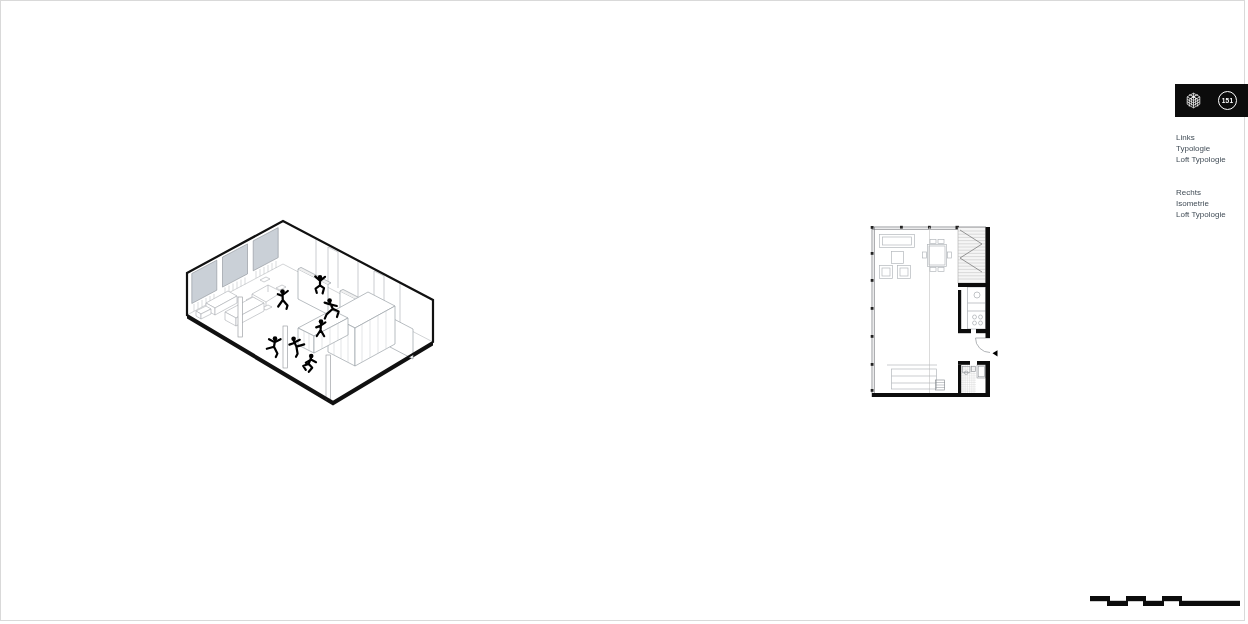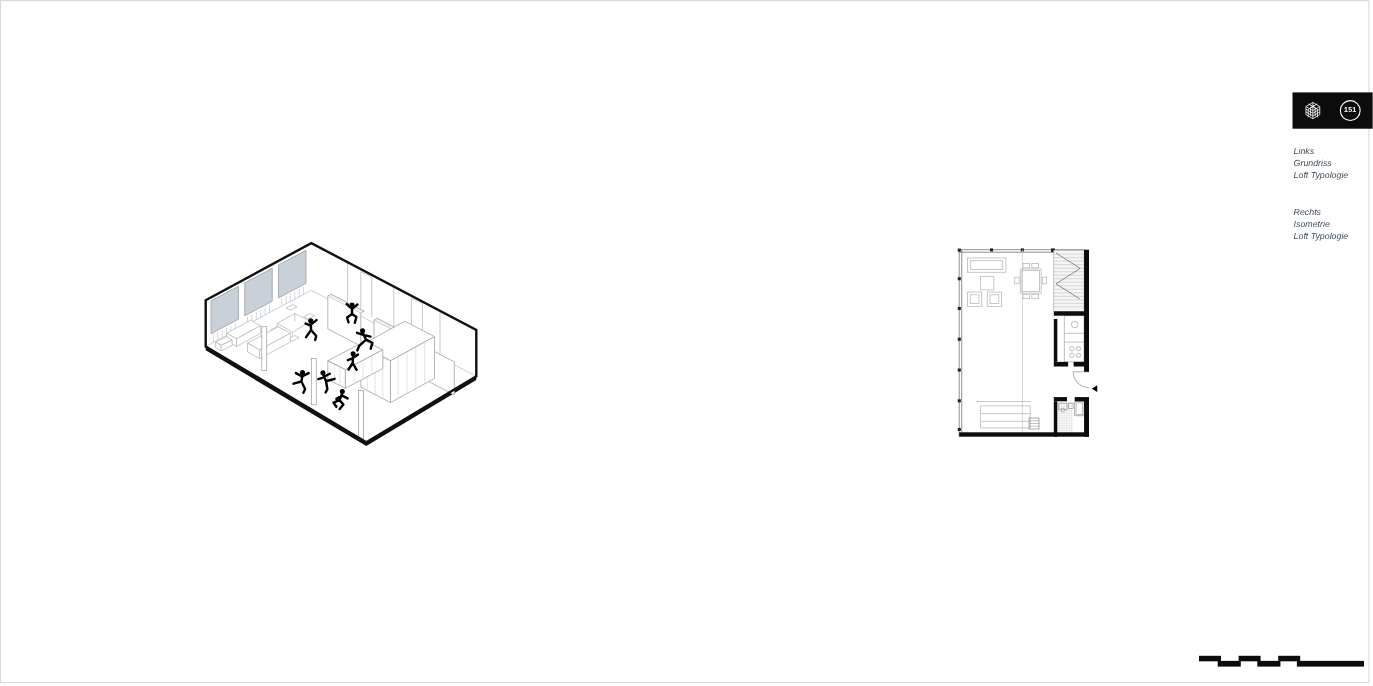--- a/index.html
+++ b/index.html
@@ -20,21 +20,21 @@
   .badge{
     width:19px;height:19px;border:1.3px solid #ffffff;border-radius:50%;
     display:flex;align-items:center;justify-content:center;
     color:#ffffff;font-size:6.5px;font-weight:bold;letter-spacing:0.2px;
     box-sizing:border-box;flex:0 0 auto;
   }
   .cap{
     position:absolute;left:1176px;width:72px;color:#414c56;
     font-size:8px;line-height:11px;
   }
-  .cap div{white-space:nowrap;font-style:italic;}
+  .cap div{white-space:nowrap;}
   .page-number{
     position:absolute;left:1190px;top:585px;width:50px;text-align:right;
     font-size:9px;font-weight:600;color:#141414;letter-spacing:0.3px;margin-top:44px;
   }
   svg{display:block;}
 </style>
 </head>
 <body>
 
 <div class="sheet-border"></div>
@@ -273,21 +273,21 @@
       <path d="M8,5.3 L4,8.8? " opacity="0"></path>
       <path d="M14,4.2 L8,7.7 M12,5.3 L6,8.8 M8,7.7 L8,14.7 M6,8.8 L6,15.8"></path>
       <path d="M4,8.8 L10,12.3 L16,8.8 M4,11.2 L10,14.7 L16,11.2"></path>
     </g>
   </svg>
   <div class="badge">151</div>
 </div>
 
 <div class="cap" style="top:132px;">
   <div>Links</div>
-  <div>Grundriss</div>
+  <div>Typologie</div>
   <div>Loft Typologie</div>
 </div>
 <div class="cap" style="top:187px;">
   <div>Rechts</div>
   <div>Isometrie</div>
   <div>Loft Typologie</div>
 </div>
 
 <div class="page-number">10</div>
 <svg class="figure" style="left:1090px;top:596px;" width="150" height="11" viewBox="0 0 150 11">

